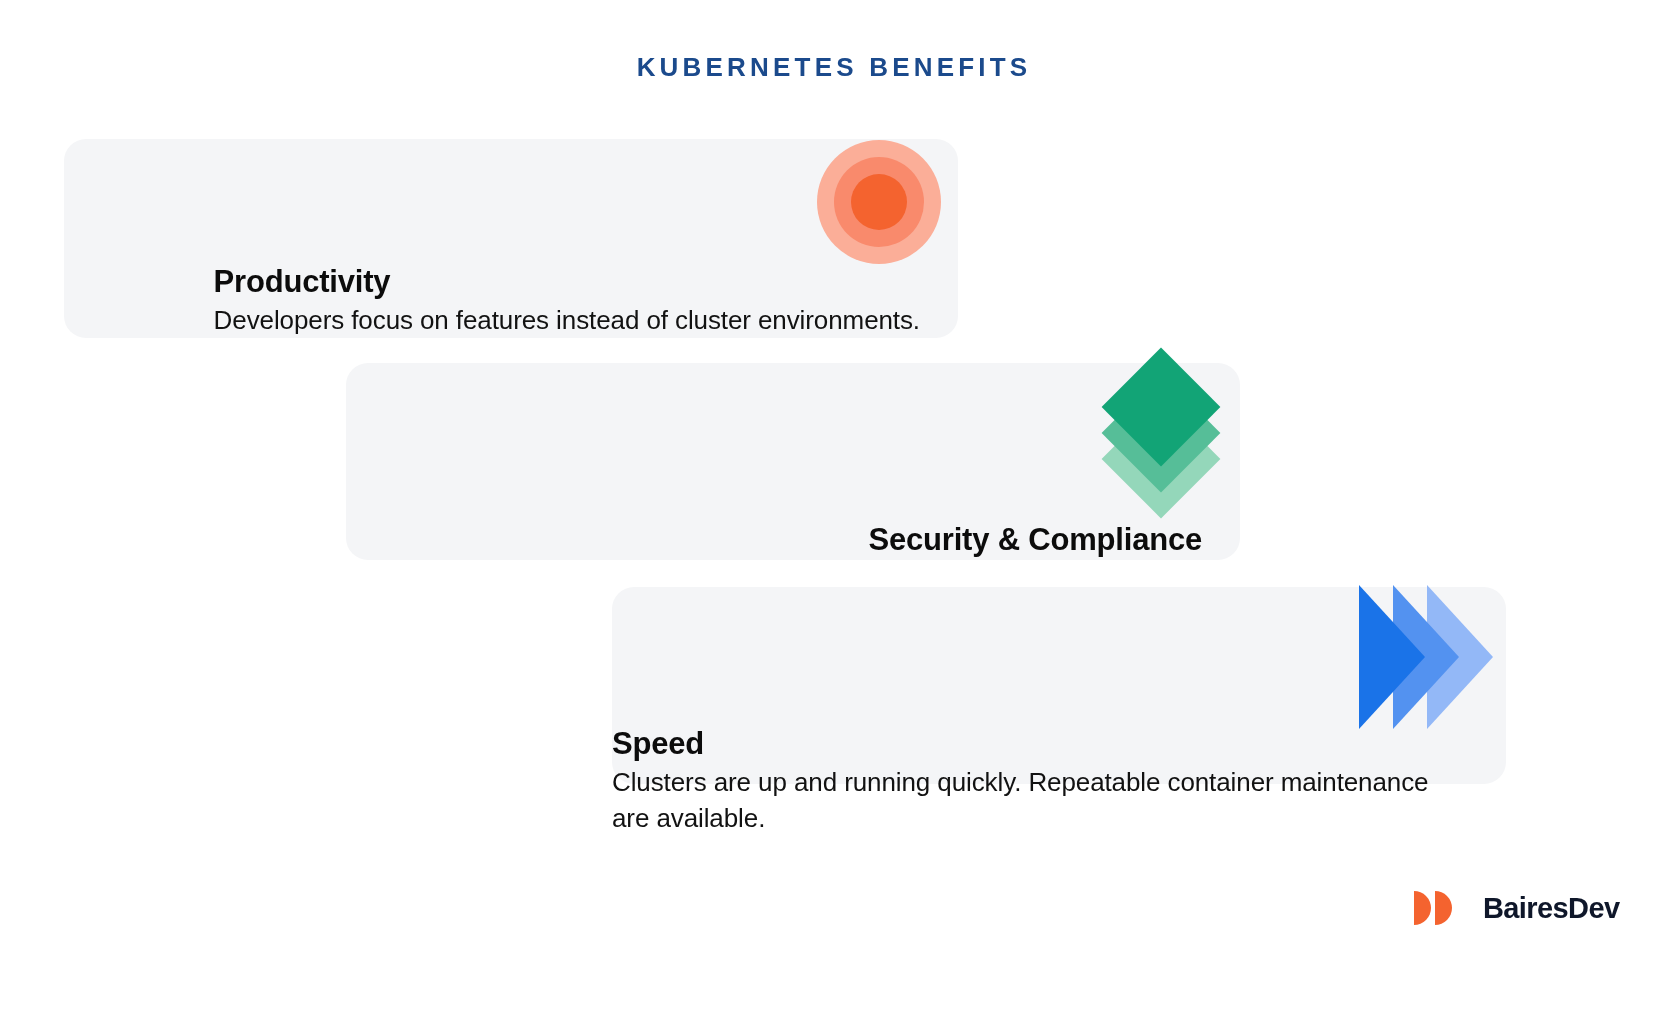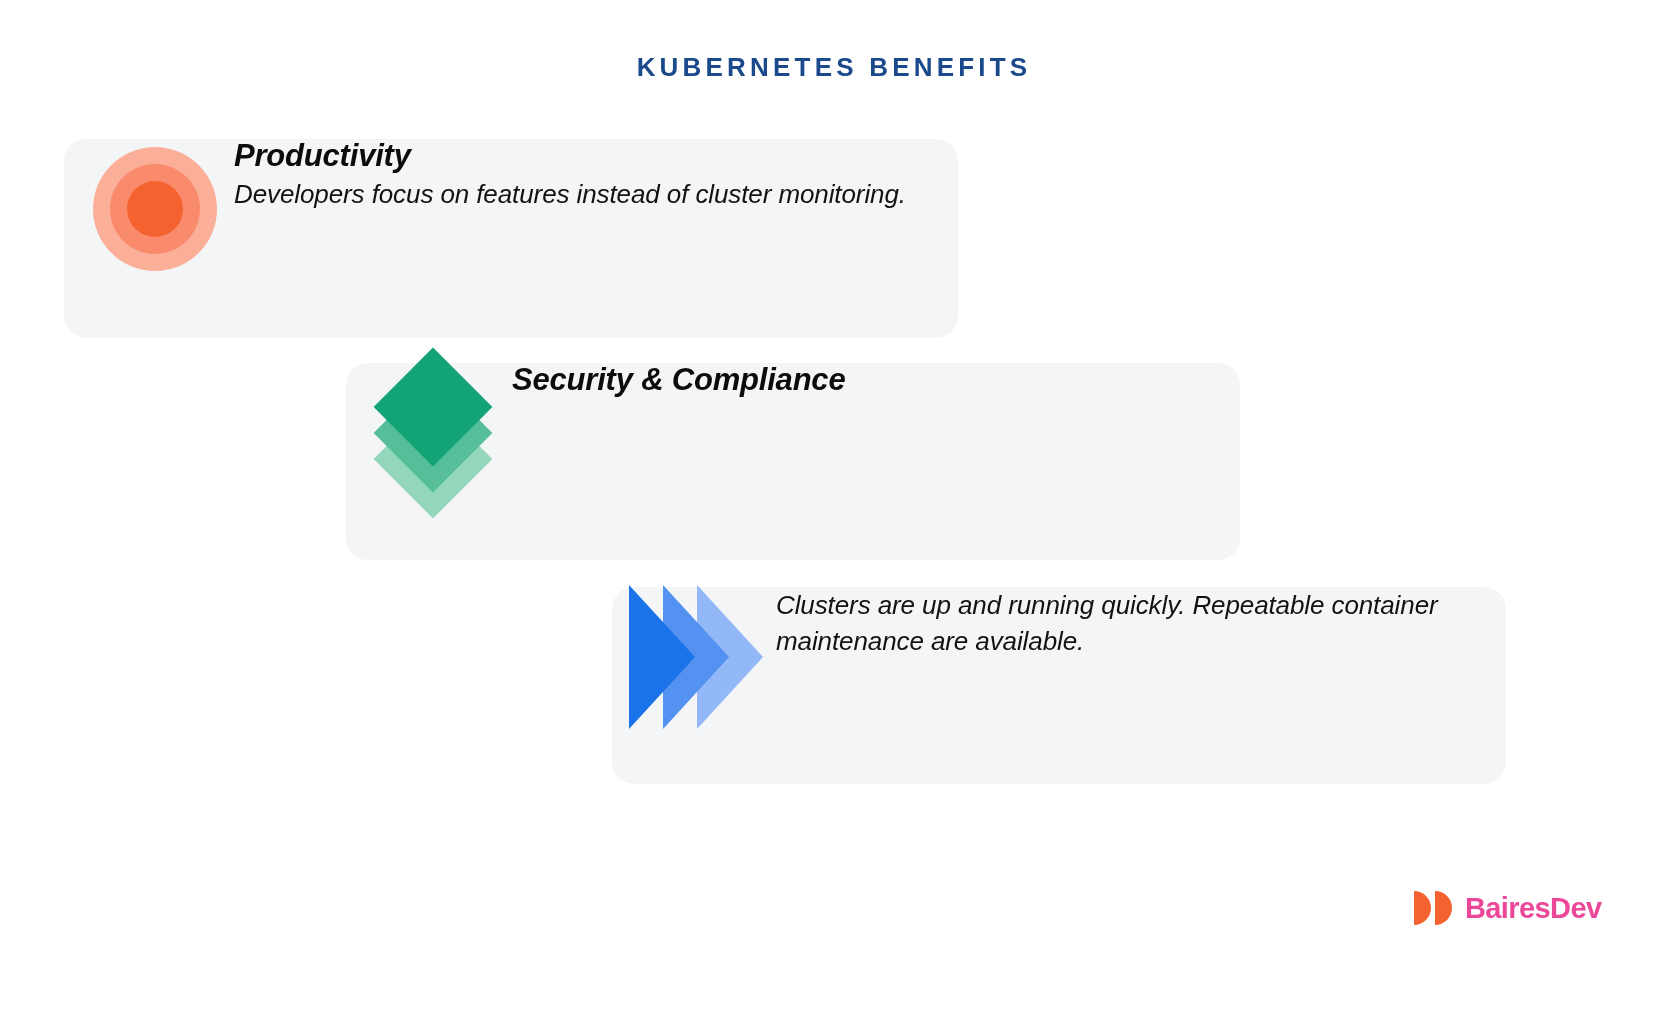--- a/index.html
+++ b/index.html
@@ -36,27 +36,26 @@
     font-family: "Liberation Sans", sans-serif;
   }
 
   
   .card {
     position: absolute;
     background: #F4F5F7;
     border-radius: 22px;
     box-sizing: border-box;
     display: flex;
-    flex-direction: row;
-    align-items: flex-start;
-    font-style: italic;
+    flex-direction: column;
+    align-items: flex-end;
   }
 
   #card-0 { left: 64px;  top: 139px; width: 894px; height: 199px; }
-  #card-1 { left: 346px; top: 363px; width: 894px; height: 197px; }
+  #card-1 { left: 346px; top: 363px; width: 894px; height: 197px; gap: 20px; }
   #card-2 { left: 612px; top: 587px; width: 894px; height: 197px; }
 
   .card-icon {
     width: 158px;
     min-width: 158px;
     height: 140px;
     position: relative;
     display: flex;
     align-items: center;
     justify-content: center;
@@ -163,43 +162,44 @@
     height: 34px;
     background: #F4632F;
     border-top-right-radius: 17px 17px;
     border-bottom-right-radius: 17px 17px;
   }
   .logo-d-1 { left: 0px; }
   .logo-d-2 { left: 21px; }
   .logo-text {
     font-size: 29px;
     font-weight: bold;
-    color: #ec4899;
+    color: #0f172a;
     letter-spacing: -0.6px;
     line-height: 1;
+    margin-left: 18px;
   }
 </style>
 </head>
 <body>
 
 <div class="canvas">
 
   <div class="title">KUBERNETES BENEFITS</div>
 
   <div class="card" id="card-0">
     <div class="card-icon">
       <div class="rings">
         <div class="ring ring-outer"></div>
         <div class="ring ring-middle"></div>
         <div class="ring ring-inner"></div>
       </div>
     </div>
     <div class="card-body">
       <h2 class="card-title">Productivity</h2>
-      <p class="card-desc">Developers focus on features instead of cluster monitoring.</p>
+      <p class="card-desc">Developers focus on features instead of cluster environments.</p>
     </div>
   </div>
 
   <div class="card" id="card-1">
     <div class="card-icon">
       <div class="diamonds">
         <div class="diamond diamond-bottom"></div>
         <div class="diamond diamond-middle"></div>
         <div class="diamond diamond-top"></div>
       </div>
@@ -211,20 +211,21 @@
 
   <div class="card" id="card-2">
     <div class="card-icon">
       <div class="chevrons">
         <div class="chev chev-3"></div>
         <div class="chev chev-2"></div>
         <div class="chev chev-1"></div>
       </div>
     </div>
     <div class="card-body">
+      <h2 class="card-title">Speed</h2>
       <p class="card-desc">Clusters are up and running quickly. Repeatable container maintenance are available.</p>
     </div>
   </div>
 
   <div class="logo">
     <div class="logo-mark">
       <div class="logo-d logo-d-1"></div>
       <div class="logo-d logo-d-2"></div>
     </div>
     <div class="logo-text">BairesDev</div>

